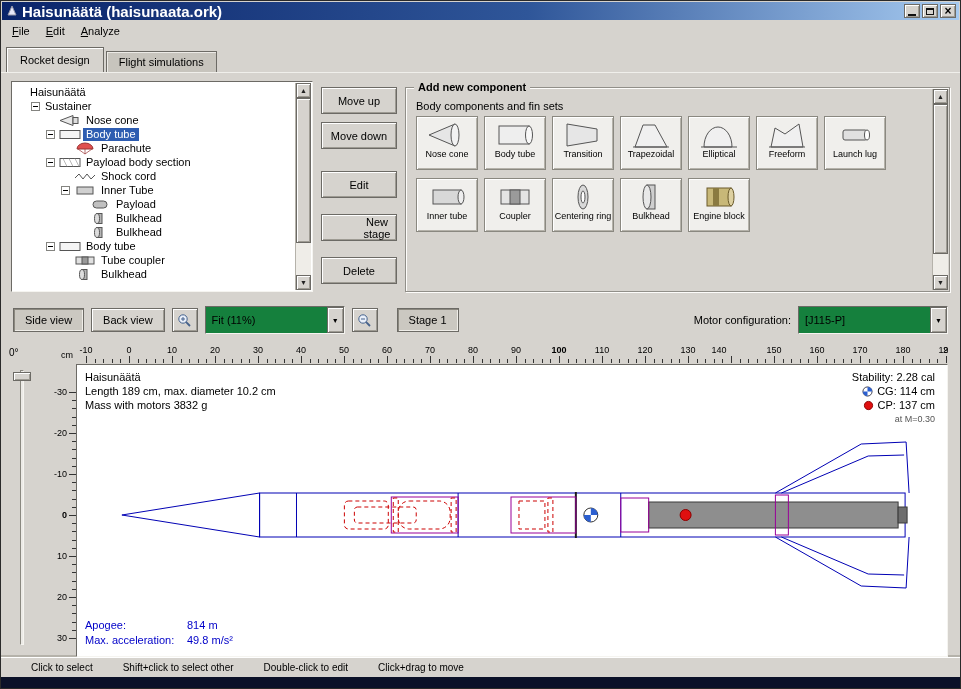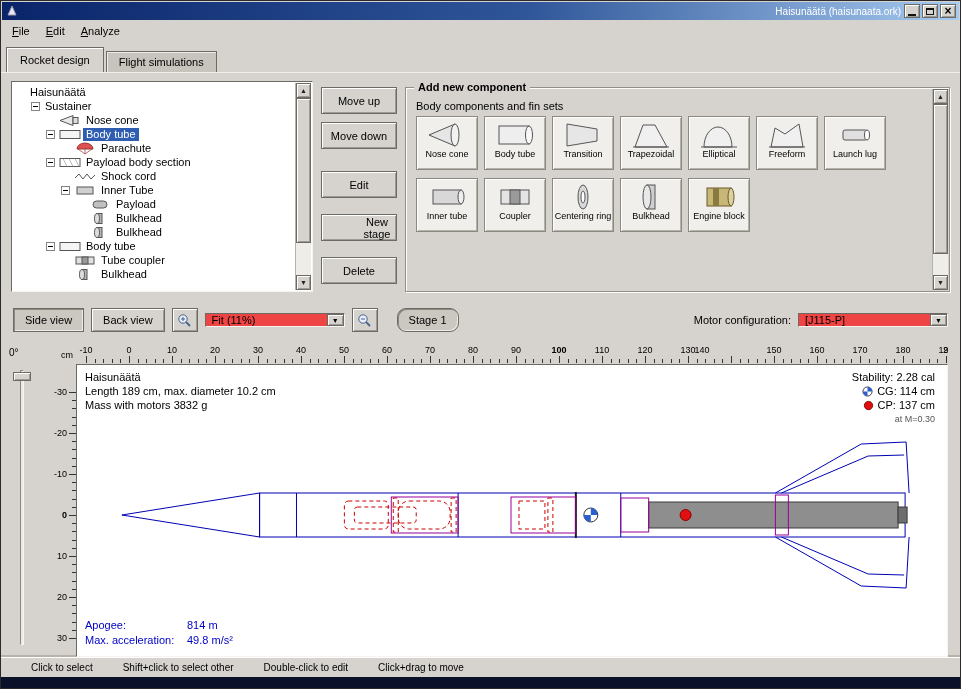--- a/index.html
+++ b/index.html
@@ -1,20 +1,20 @@
 <!DOCTYPE html>
 <html><head>
 <meta charset="utf-8">
 <style>
 *{margin:0;padding:0;box-sizing:border-box;}
 html,body{background:#3a3a3a;}
 body{font-family:"Liberation Sans","DejaVu Sans",sans-serif;font-size:11px;color:#000;}
 .window{width:961px;height:689px;background:#d6d3ce;border:1px solid #2a2a2a;display:flex;flex-direction:column;position:relative;overflow:hidden;}
 .titlebar{height:18px;margin:1px 1px 0;background:linear-gradient(90deg,#0a246a 0%,#2f5699 55%,#a6caf0 100%);display:flex;align-items:center;padding:0 3px;gap:3px;flex:0 0 auto;}
-.title-text{flex:1;text-align:right;color:#fff;font-weight:normal;font-size:10px;}
+.title-text{flex:1;text-align:left;color:#fff;font-weight:bold;font-size:15px;}
 .title-icon{display:flex;}
 .title-btns{display:flex;gap:2px;}
 .tbtn{width:16px;height:14px;background:#d6d3ce;border:1px solid #6c6a65;box-shadow:inset 1px 1px 0 #fff,inset -1px -1px 0 #9e9b93;display:flex;align-items:center;justify-content:center;}
 .glyph-min{width:8px;height:2px;background:#111;margin-top:7px;}
 .glyph-max{width:8px;height:7px;border:1px solid #111;border-top:2px solid #111;}
 .glyph-close{font-size:12px;font-weight:bold;line-height:10px;}
 .menubar{height:22px;display:flex;align-items:center;padding:0 3px;flex:0 0 auto;}
 .menu-item{padding:3px 8px;}
 .tabstrip{height:30px;display:flex;align-items:flex-end;padding:0 0 0 5px;flex:0 0 auto;}
 .tab{padding:4px 12px;background:#c7c4bd;border:1px solid #6c6a65;border-bottom:none;box-shadow:inset 1px 1px 0 #eceae6;margin-right:2px;}
@@ -40,27 +40,27 @@
 .palette-title{position:absolute;top:-7px;left:8px;background:#d6d3ce;padding:0 4px;font-weight:bold;}
 .pal-group-label{margin:2px 0 4px;}
 .pal-row{display:flex;gap:6px;margin-bottom:8px;}
 .pal-btn{width:62px;height:54px;background:#f0efec;border:1px solid #8a8880;box-shadow:inset 1px 1px 0 #fff,inset -1px -1px 0 #b5b2aa;display:flex;flex-direction:column;align-items:center;padding-top:3px;font-size:9px;cursor:default;}
 .pal-icon{height:30px;display:flex;align-items:center;justify-content:center;}
 .pal-label{line-height:1.05;text-align:center;}
 .toolbar{height:48px;display:flex;align-items:center;padding:0 12px;gap:7px;flex:0 0 auto;}
 .tb-btn{height:24px;display:inline-flex;align-items:center;justify-content:center;padding:0 11px;background:#d6d3ce;border:1px solid #6c6a65;box-shadow:inset 1px 1px 0 #fff,inset -1px -1px 0 #9e9b93;cursor:default;}
 .tb-btn.pressed{background:#cbc8c1;box-shadow:inset 1px 1px 0 #8b887f,inset -1px -1px 0 #efede8;}
 .icon-btn{width:26px;padding:0;}
-.combo{height:14px;background:#ef4444;border:1px solid #6c6a65;border-right-color:#f5f4f0;border-bottom-color:#f5f4f0;display:inline-flex;align-items:stretch;}
+.combo{height:28px;background:#15803d;border:1px solid #6c6a65;border-right-color:#f5f4f0;border-bottom-color:#f5f4f0;display:inline-flex;align-items:stretch;}
 .combo-text{flex:1;display:flex;align-items:center;padding:0 6px;white-space:nowrap;overflow:hidden;}
 .combo-arrow{width:17px;background:#d6d3ce;border:1px solid #6c6a65;box-shadow:inset 1px 1px 0 #fff,inset -1px -1px 0 #9e9b93;font-size:7px;display:flex;align-items:center;justify-content:center;}
 .zoom-combo{width:140px;}
 .motor-combo{width:150px;}
 .flex-spacer{flex:1;}
-.stage-btn{margin-left:12px;border-radius:9px;}
+.stage-btn{margin-left:12px;}
 .canvas-area{height:313px;display:flex;flex:0 0 auto;}
 .rot-col{width:42px;display:flex;flex-direction:column;flex:0 0 auto;}
 .rot-header{height:20px;padding:3px 0 0 8px;font-size:10px;}
 .rot-slider{flex:1;position:relative;}
 .rot-track{position:absolute;left:19px;top:6px;bottom:12px;width:4px;background:#eceae6;border:1px solid #8a8880;border-right-color:#f5f4f0;border-bottom-color:#f5f4f0;}
 .rot-handle{position:absolute;left:12px;top:8px;width:18px;height:9px;background:#d6d3ce;border:1px solid #6c6a65;box-shadow:inset 1px 1px 0 #fff,inset -1px -1px 0 #9e9b93;}
 .vruler-col{width:33px;display:flex;flex-direction:column;flex:0 0 auto;}
 .vruler-spacer{height:21px;text-align:right;padding:6px 3px 0 0;font-size:9px;flex:0 0 auto;}
 .vruler{flex:1;position:relative;overflow:hidden;}
 .vtick{position:absolute;right:0;width:4px;height:1px;background:#333;}
@@ -585,21 +585,21 @@
           <span class="htick" style="left: 586.2px;"></span>
           <span class="htick" style="left: 594.8px;"></span>
           <span class="htick" style="left: 603.4px;"></span>
           <span class="htick major" style="left: 612px;"></span>
           <span class="hlabel" style="left: 612px;">130</span>
           <span class="htick" style="left: 620.6px;"></span>
           <span class="htick" style="left: 629.2px;"></span>
           <span class="htick" style="left: 637.8px;"></span>
           <span class="htick" style="left: 646.4px;"></span>
           <span class="htick major" style="left: 655px;"></span>
-          <span class="hlabel" style="left: 626px;">140</span>
+          <span class="hlabel" style="left: 643px;">140</span>
           <span class="htick" style="left: 663.6px;"></span>
           <span class="htick" style="left: 672.2px;"></span>
           <span class="htick" style="left: 680.8px;"></span>
           <span class="htick" style="left: 689.4px;"></span>
           <span class="htick major" style="left: 698px;"></span>
           <span class="hlabel" style="left: 698px;">150</span>
           <span class="htick" style="left: 706.6px;"></span>
           <span class="htick" style="left: 715.2px;"></span>
           <span class="htick" style="left: 723.8px;"></span>
           <span class="htick" style="left: 732.4px;"></span>

